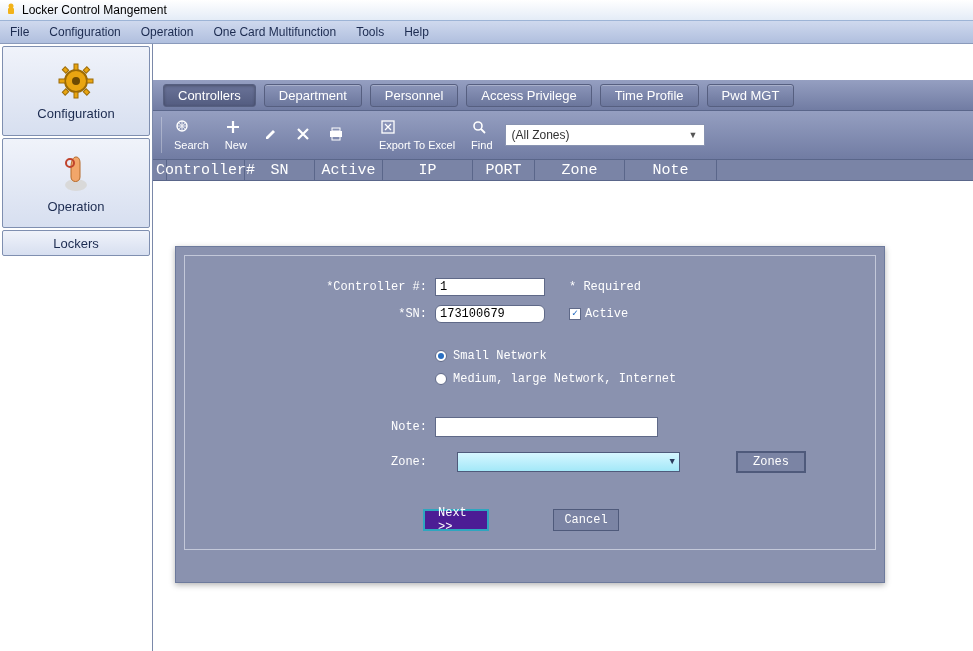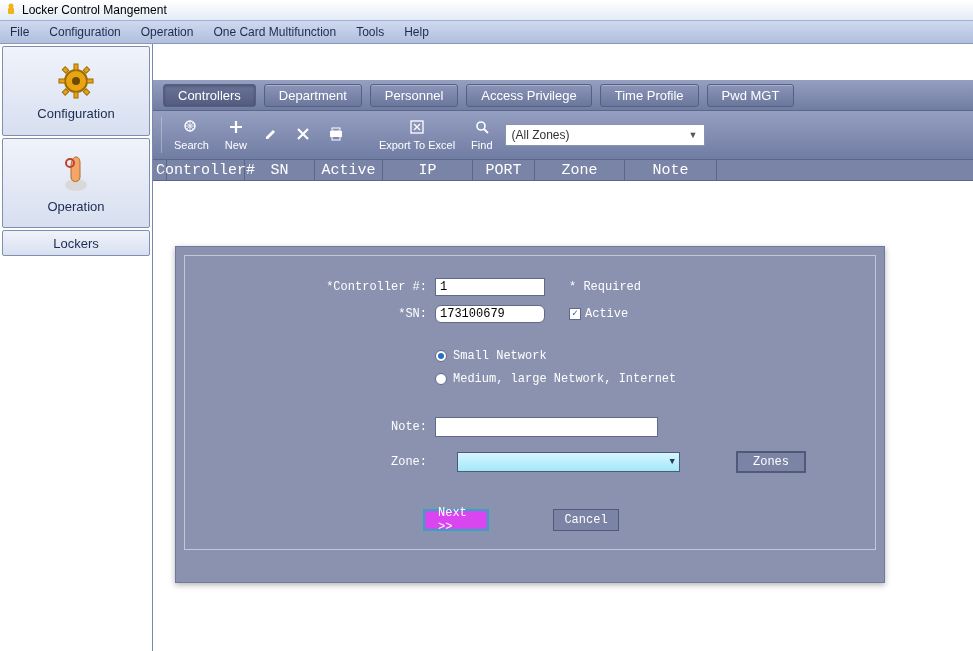--- a/index.html
+++ b/index.html
@@ -108,21 +108,20 @@
     font-size: 11px;
   }
   .tool-sep {
     width: 1px; height: 36px;
     background: rgba(255,255,255,0.3);
     margin: 0 4px;
   }
   .tool-item {
     display: flex;
     flex-direction: column;
-    align-items: center;
     justify-content: center;
     gap: 2px;
     padding: 3px 8px;
     cursor: pointer;
     min-width: 32px;
   }
   .tool-item-icon-only { padding: 3px 8px; cursor: pointer; }
   .zone-select {
     width: 200px; height: 22px;
     background: #fff;
@@ -226,21 +225,21 @@
     height: 22px; padding: 0 14px;
     color: #fff; font-family: "Courier New", monospace; font-size: 12px;
     background: #7b84a4;
     border: 1px solid #4f5a7b;
     cursor: pointer;
     display: inline-flex; align-items: center; justify-content: center;
   }
   .dlg-btn.primary {
     border: 1px solid #2ea6bf;
     box-shadow: 0 0 0 1px #2ea6bf inset;
-    background: #d946ef;
+    background: #4c1d95;
   }
   .zone-btn {
     height: 22px; width: 70px;
     border: 2px solid #4f5a7b; background: #7b84a4; color: #fff;
     font-family: "Courier New", monospace; font-size: 12px;
     display: inline-flex; align-items: center; justify-content: center; cursor: pointer;
   }
 
   
   .ic { fill: #fff; }

